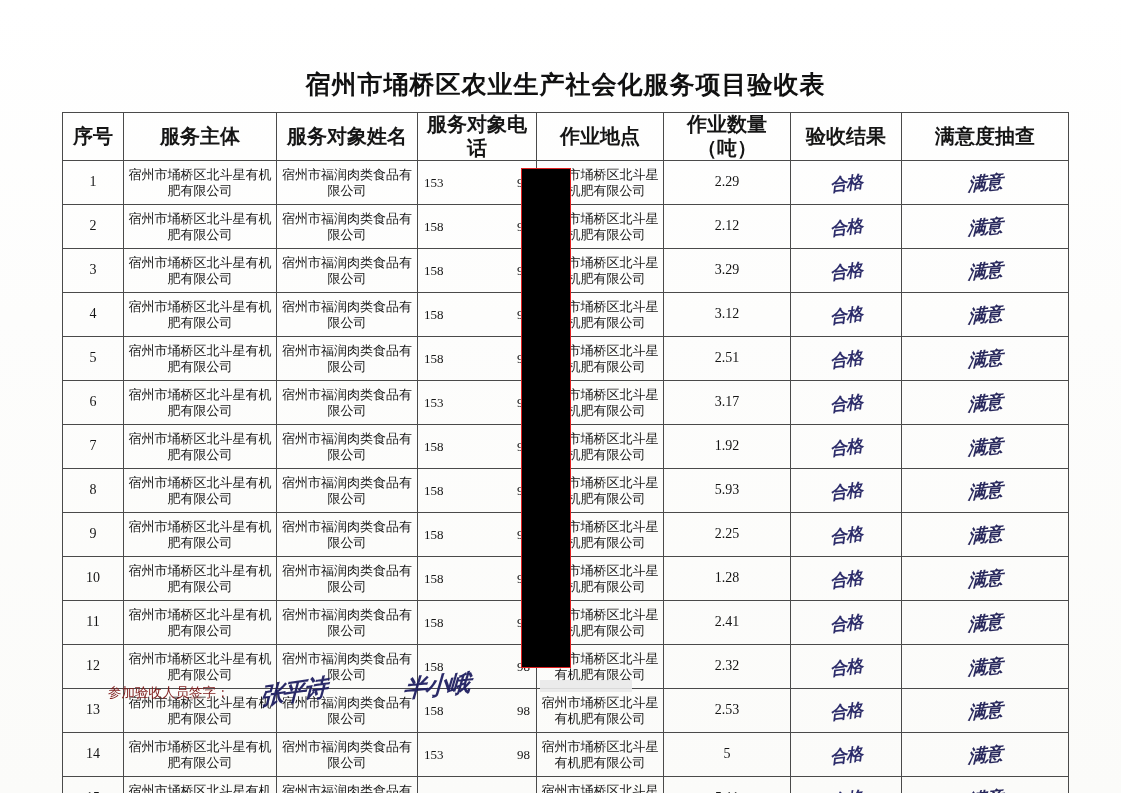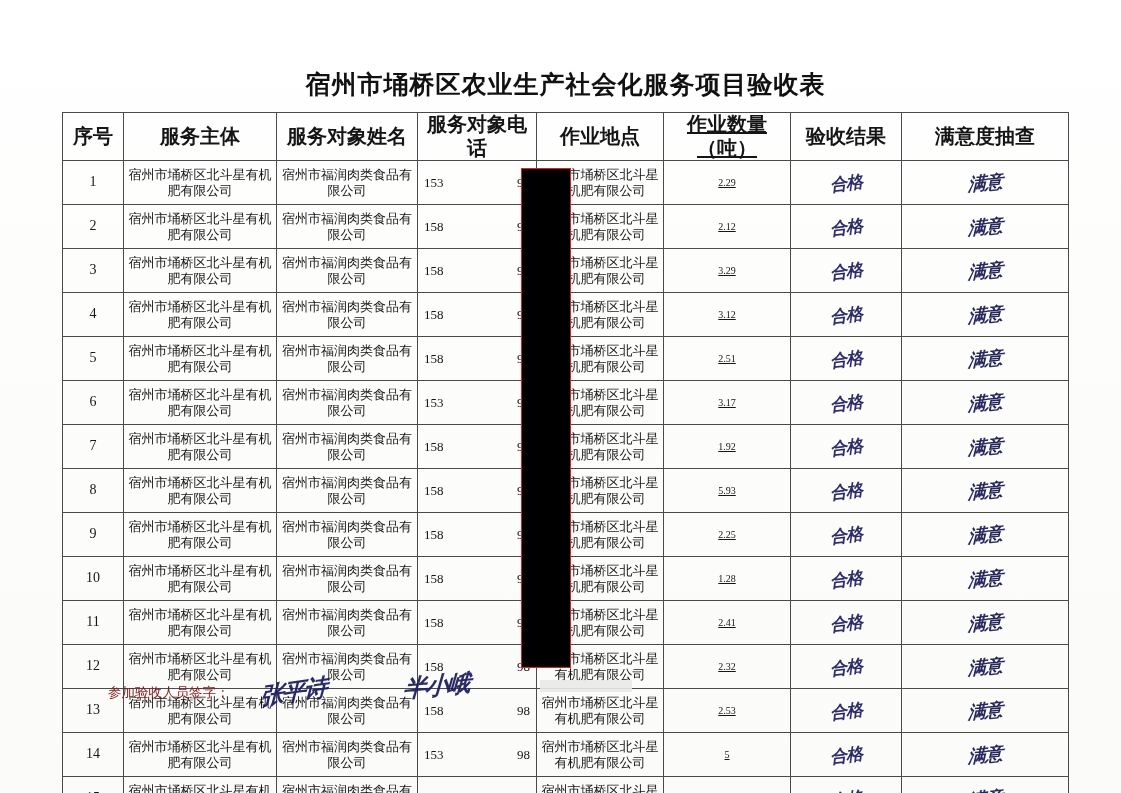--- a/index.html
+++ b/index.html
@@ -66,30 +66,30 @@
     font-size: 20px;
   }
   table.main tbody td {
     height: 43px;
   }
   .c-idx    { width: 60px; }
   .c-subj   { width: 152px; }
   .c-name   { width: 140px; }
   .c-phone  { width: 118px; margin-left: 45px; }
   .c-place  { width: 126px; }
-  .c-qty    { width: 126px; text-decoration: underline; }
+  .c-qty    { width: 126px; }
   .c-res    { width: 110px; }
   .c-sat    { width: 166px; }
 
   .cell-text {
     display: block;
     padding: 1px 4px;
     word-break: break-all;
   }
-  .qty { font-size: 10px; }
+  .qty { font-size: 14px; }
   .idx { font-size: 14px; }
 
   
   .redact {
     position: absolute;
     left: 521px;
     top: 168px;
     width: 48px;
     height: 498px;
     background: #000000;

